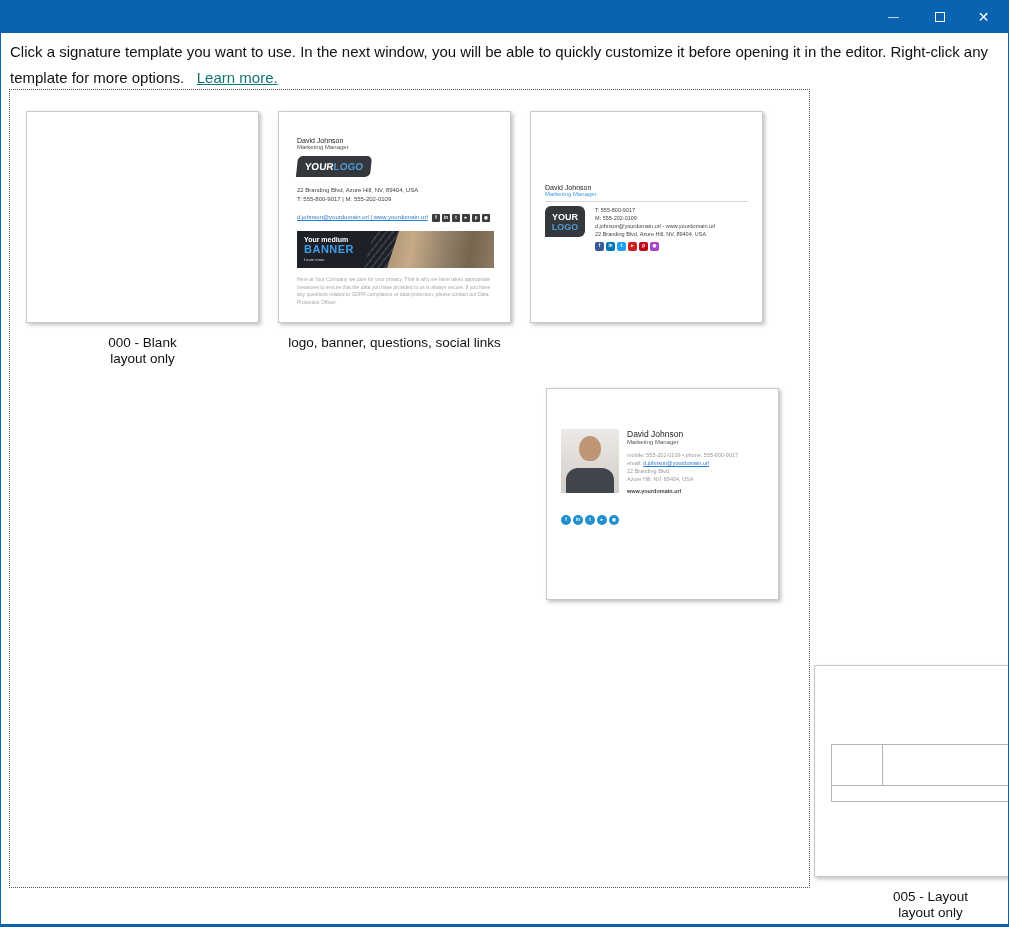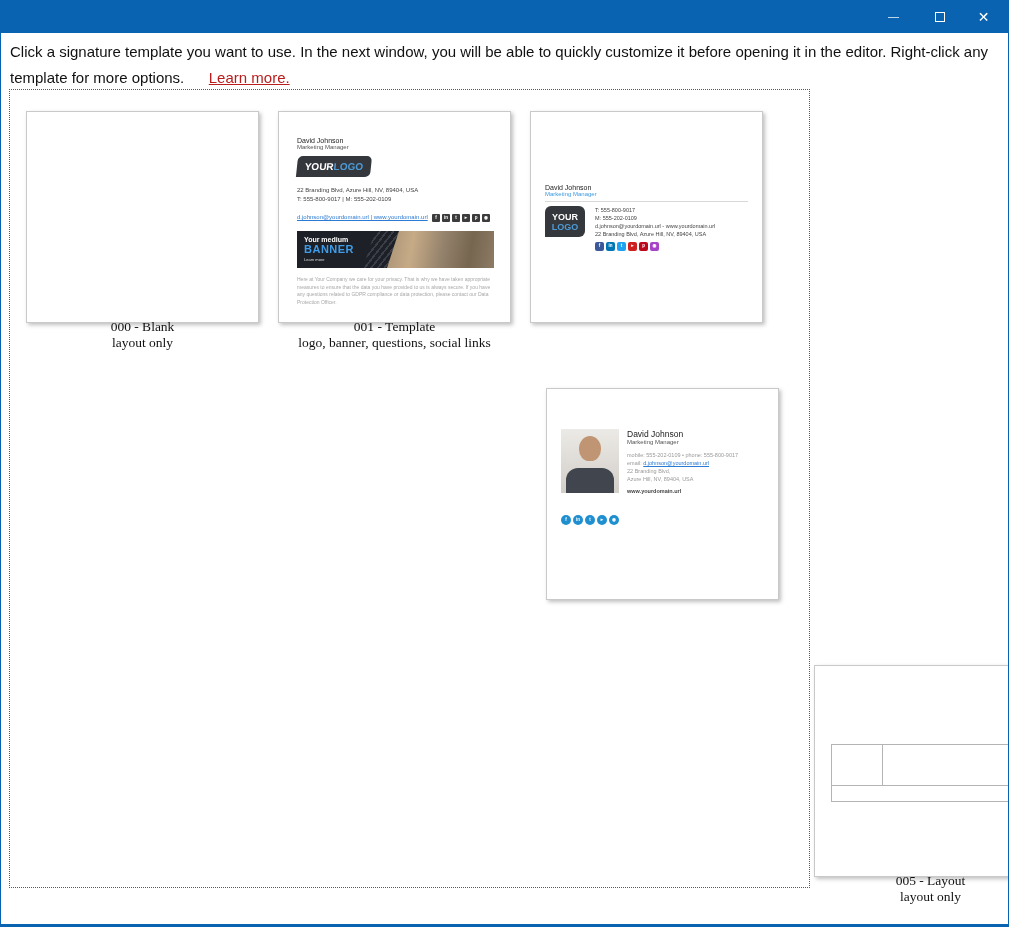--- a/index.html
+++ b/index.html
@@ -13,30 +13,30 @@
   .tb-title { position:absolute; left:11px; top:0; line-height:32px; color:#fff; font-size:13px; }
   .tb-btn { position:absolute; top:0; width:45px; height:32px; display:flex; align-items:center; justify-content:center; color:#fff; }
   .tb-min { right:92px; }
   .tb-max { right:46px; }
   .tb-close { right:2px; font-size:14px; }
   .min-line { width:11px; height:1px; background:#bcd6ec; display:block; }
   .max-box { width:10px; height:10px; border:1.5px solid #fff; display:block; }
 
   
   .instr { position:absolute; left:9px; top:38px; width:992px; font-size:15px; line-height:26px; color:#111; }
-  .learn-link { color:#b91c1c; text-decoration:underline;margin-left:12px; }
+  .learn-link { color:#0f766e; text-decoration:underline; }
 
   
   .panel { position:absolute; left:8px; top:88px; width:801px; height:799px; background:#fff; border:1px dotted #595959; }
 
   
   .cell { position:absolute; width:233px; }
   .thumb { position:relative; width:233px; height:212px; background:#fff; border:1px solid #c9c9c9;
            box-shadow:2px 2px 4px rgba(0,0,0,.25); overflow:hidden; }
-  .cap { position:absolute; left:-11px; top:208px; width:255px; text-align:center;font-family:Liberation Serif, serif; }
+  .cap { position:absolute; left:-11px; top:224px; width:255px; text-align:center; }
   .cap1, .cap2 { font-size:13.5px; line-height:16px; color:#111; }
 
   
   .s-nm { font-size:7px; font-weight:normal; color:#222; }
   .s-rl { font-size:6px; color:#555; }
   .s-tx { font-size:6px; color:#444; line-height:9px; }
   .s-lk { font-size:6px; color:#2b7bd4; text-decoration:underline; }
   .s-disc { font-size:5px; color:#a8a8a8; line-height:7.5px; }
   .logo-dk { background:#34383c; color:#fff; font-weight:bold; display:flex; align-items:center; justify-content:center; }
   .lw { color:#fff; } .lb { color:#4e9ad5; }
@@ -152,21 +152,20 @@
               <div class="b1">Your medium</div>
               <div class="b2">BANNER</div>
               <div class="b3">Learn more</div>
             </div>
             <div class="ban-ph photo-grad"></div>
           </div>
           <div class="s-disc">Here at Your Company we care for your privacy. That is why we have taken appropriate measures to ensure that the data you have provided to us is always secure. If you have any questions related to GDPR compliance or data protection, please contact our Data Protection Officer.</div>
         </div>
       </div>
       <div class="cap">
-        <div class="cap1">001 - Template</div>
         <div class="cap2">logo, banner, questions, social links</div>
       </div>
     </div>
 
     <div class="cell" style="left:520px; top:21px;">
       <div class="thumb">
         <div class="t003">
           <div class="s-nm">David Johnson</div>
           <div class="s-rl">Marketing Manager</div>
           <div class="hr"></div>

